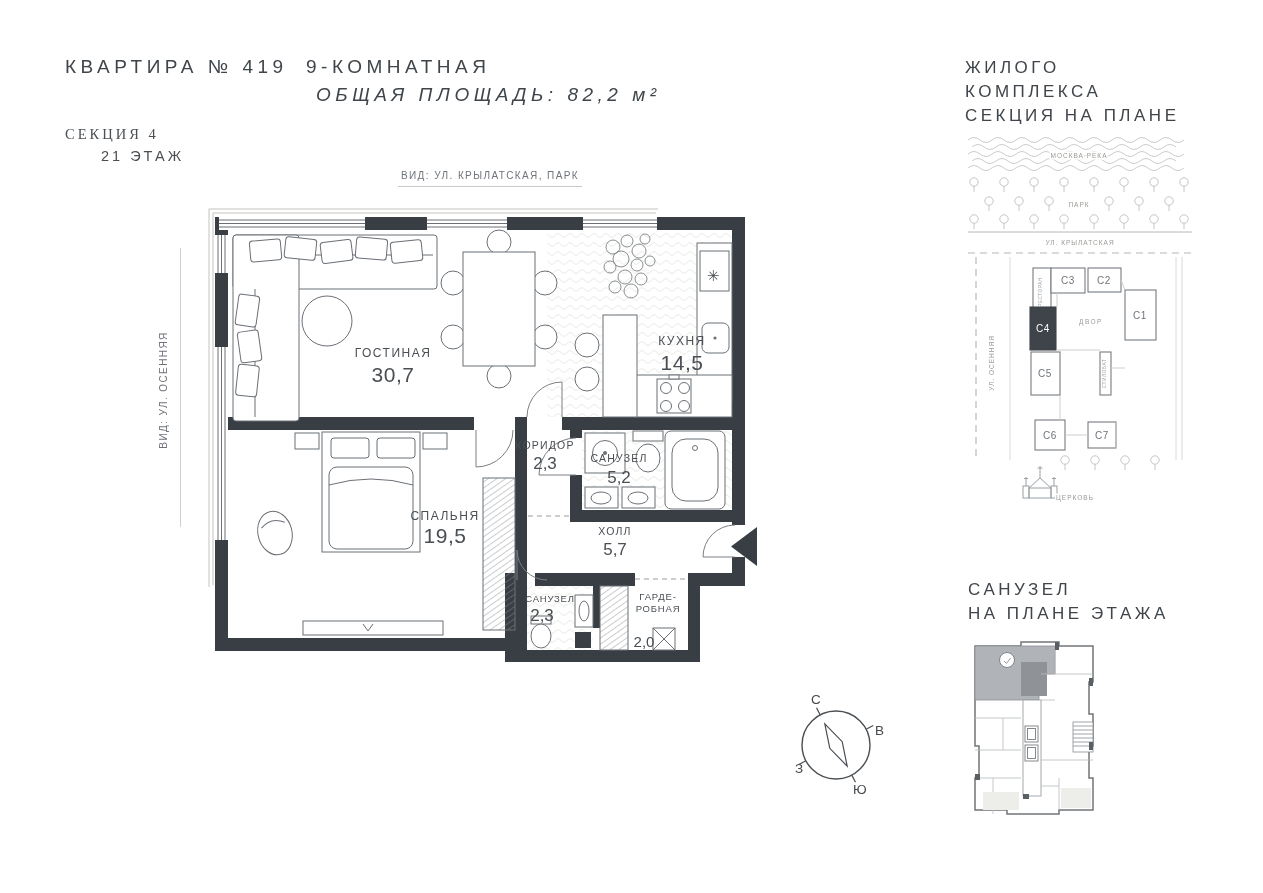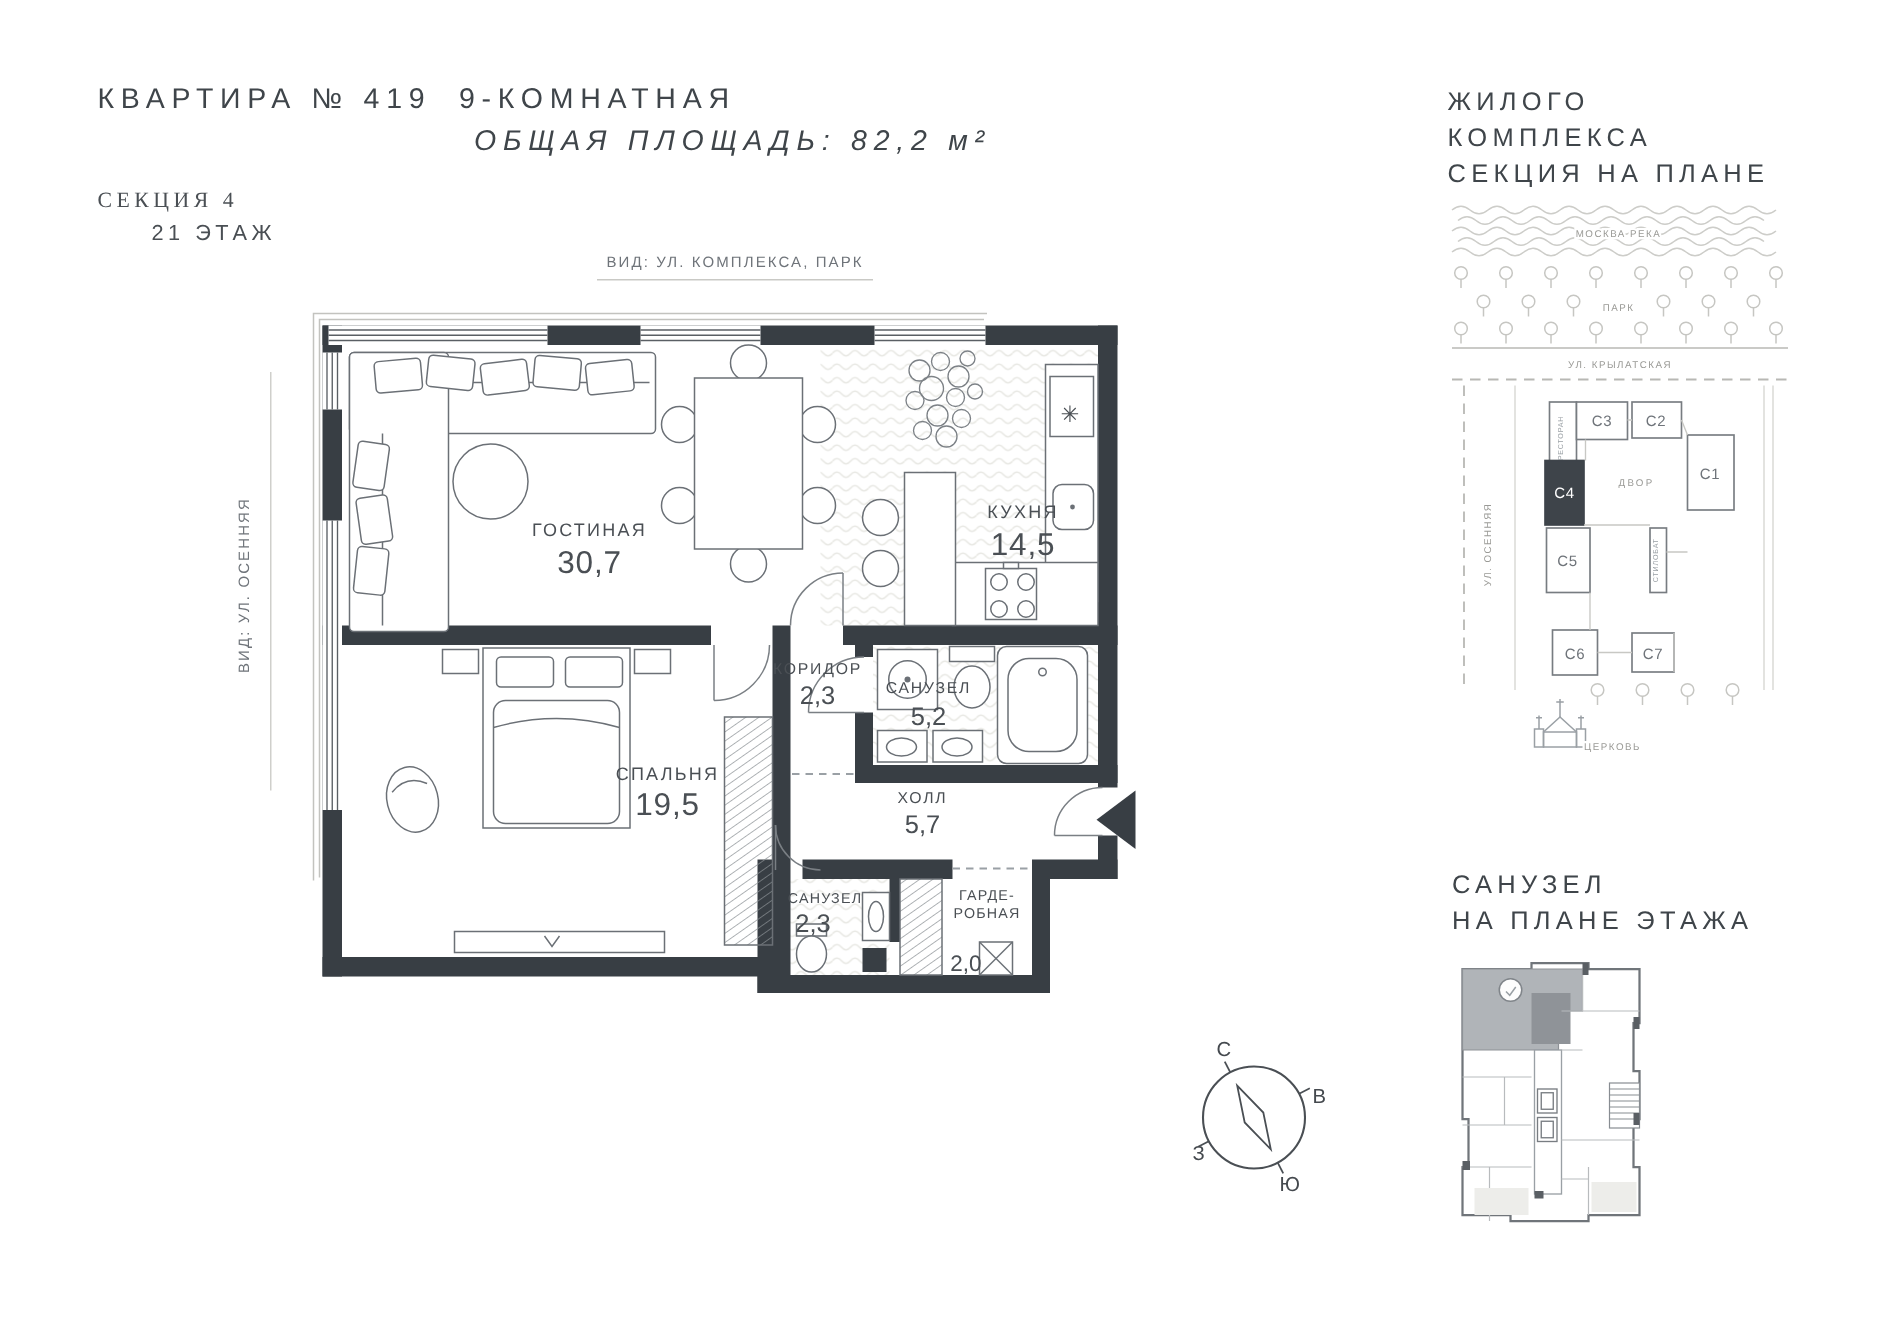--- a/index.html
+++ b/index.html
@@ -46,21 +46,21 @@
   <div class="abs hdr-right" style="left:965px;top:56px;">
     <div>ЖИЛОГО КОМПЛЕКСА</div>
     <div>СЕКЦИЯ НА ПЛАНЕ</div>
   </div>
 
   <div class="abs hdr-right" style="left:968px;top:578px;">
     <div>САНУЗЕЛ</div>
     <div>НА ПЛАНЕ ЭТАЖА</div>
   </div>
 
-  <div class="abs view-top" style="left:398px;top:170px;width:184px;">ВИД: УЛ. КОМПЛЕКСА, ПАРК</div>
+  <div class="abs view-top" style="left:398px;top:170px;width:184px;">ВИД: УЛ. КРЫЛАТСКАЯ, ПАРК</div>
   <div class="abs view-left" style="left:92px;top:381px;width:150px;height:18px;">ВИД: УЛ. ОСЕННЯЯ</div>
   <div class="abs vline" style="left:180px;top:248px;width:1px;height:279px;"></div>
 
   <svg class="abs" style="left:195px;top:195px;" width="580" height="480" viewBox="0 0 580 480">
     <defs>
       <pattern id="wavetex" width="24" height="9" patternUnits="userSpaceOnUse">
         <path d="M0,4.5 q3,-3.5 6,0 t6,0 t6,0 t6,0" fill="none" stroke="#e7e7e2" stroke-width="1"></path>
       </pattern>
       <pattern id="hatchpat" width="5" height="5" patternUnits="userSpaceOnUse" patternTransform="rotate(55)">
         <line x1="0" y1="0" x2="0" y2="5" stroke="#8a8f94" stroke-width="0.9"></line>

